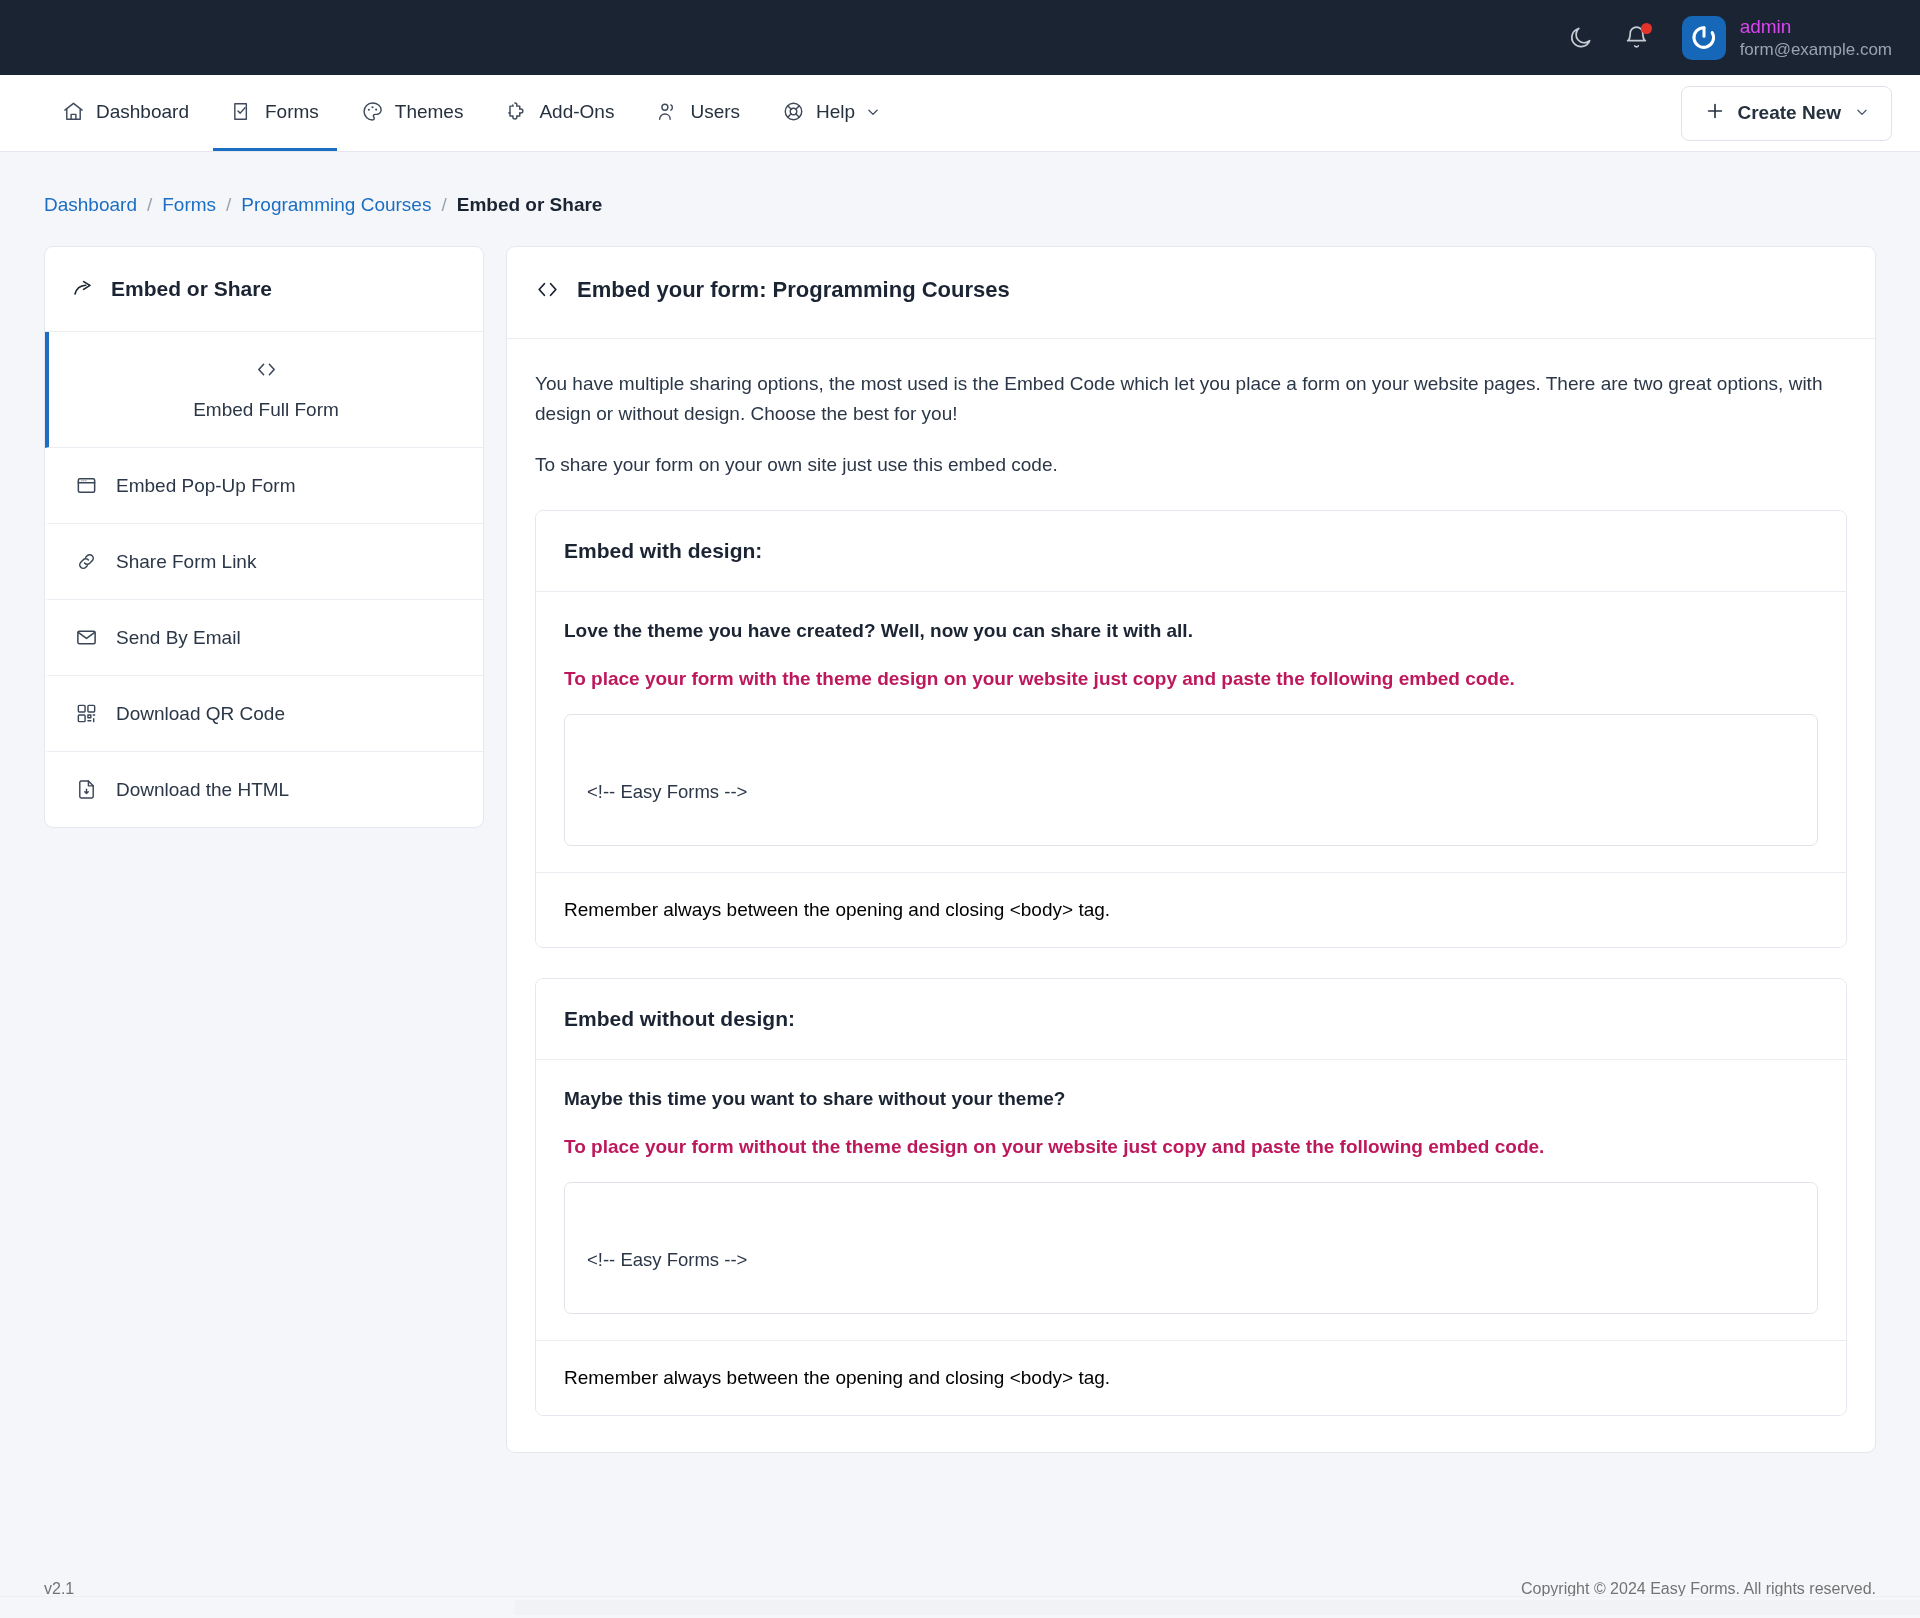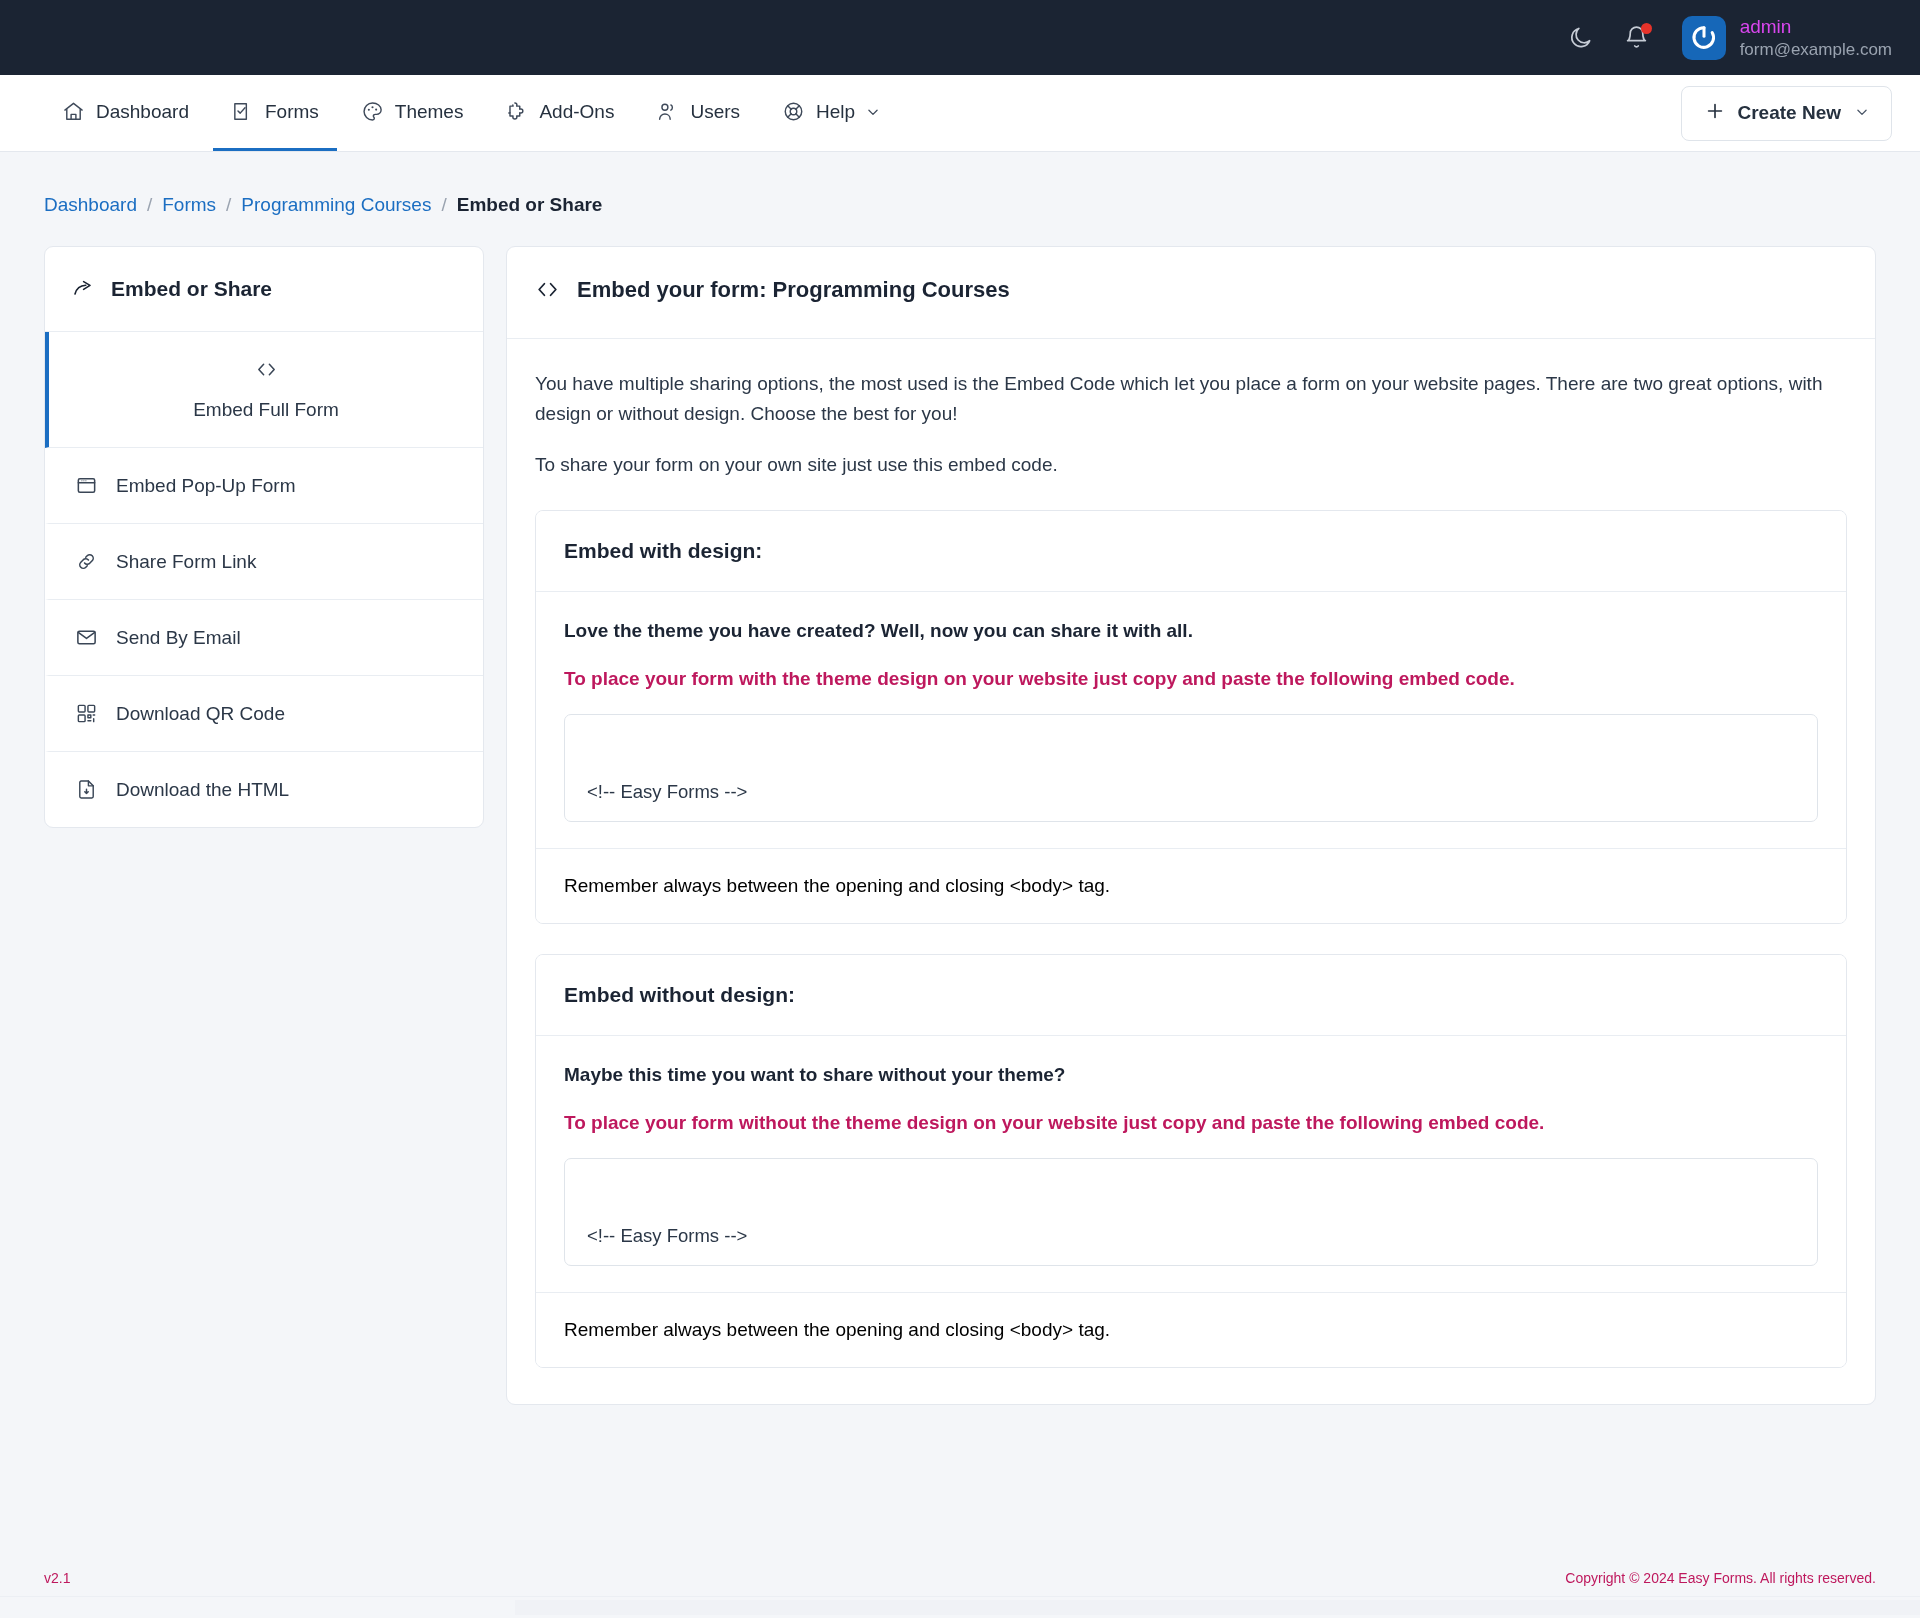--- a/index.html
+++ b/index.html
@@ -179,21 +179,21 @@
     font-size: 19px; font-weight: 700; color: #1b2433;
     margin-bottom: 26px;
   }
   .panel-desc {
     font-size: 19px; color: #be185d; margin-bottom: 24px; font-weight: bold;
   }
   .code-box {
     border: 1px solid #dfe4ea;
     border-radius: 7px;
     background: #fff;
-    height: 108px;
+    height: 132px;
     padding: 18px 22px;
     overflow: hidden;
     position: relative;
     cursor: text;
     font-size: 18.5px;
     line-height: 1.27;
     color: #2b3747;
     white-space: pre;
   }
   .code-line { white-space: pre; }
@@ -208,27 +208,27 @@
     padding: 26px 28px;
     font-size: 19px;
     color: #000000;
     background: #fff;
   }
 
   
   .footer {
     position: absolute;
     left: 0; right: 0;
-    bottom: 32px;
+    bottom: 20px;
     display: flex;
     justify-content: space-between;
     align-items: center;
     padding: 0 44px;
-    font-size: 14px;
-    color: #be185d;
+    font-size: 16px;
+    color: #737373;
   }
   .bottom-strip {
     position: absolute;
     left: 0; right: 0; bottom: 0;
     height: 22px;
     background: #f4f6f9;
     border-top: 1px solid #eceff4;
   }
   .bottom-strip .track {
     position: absolute;

